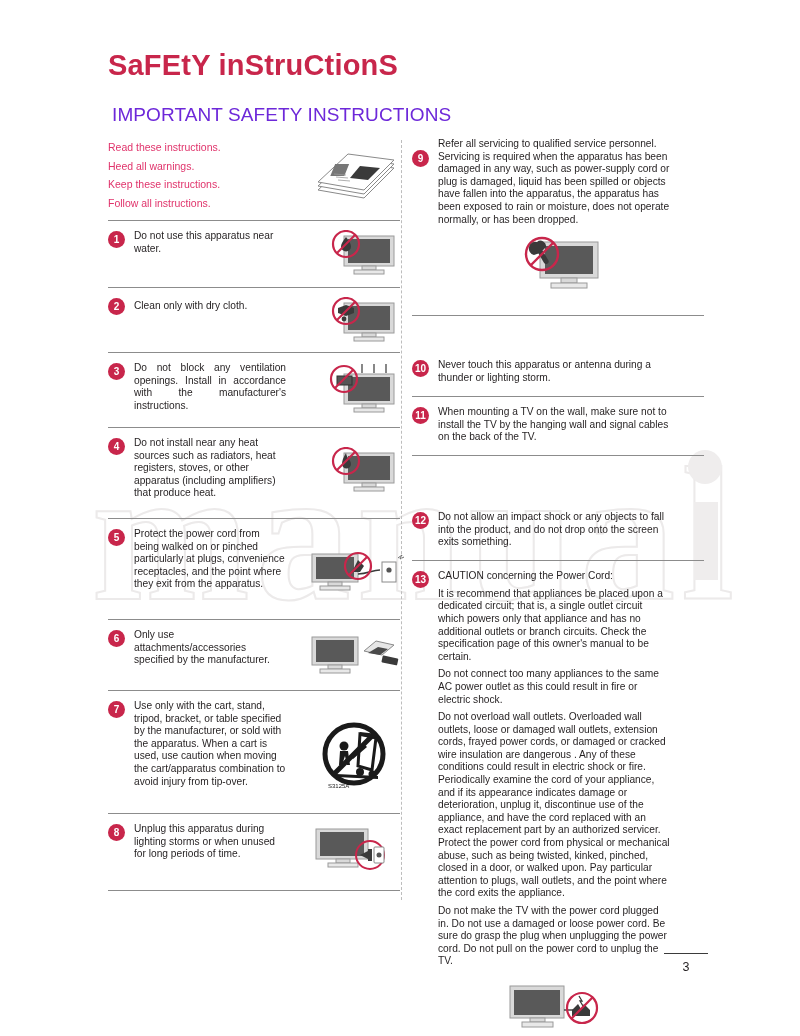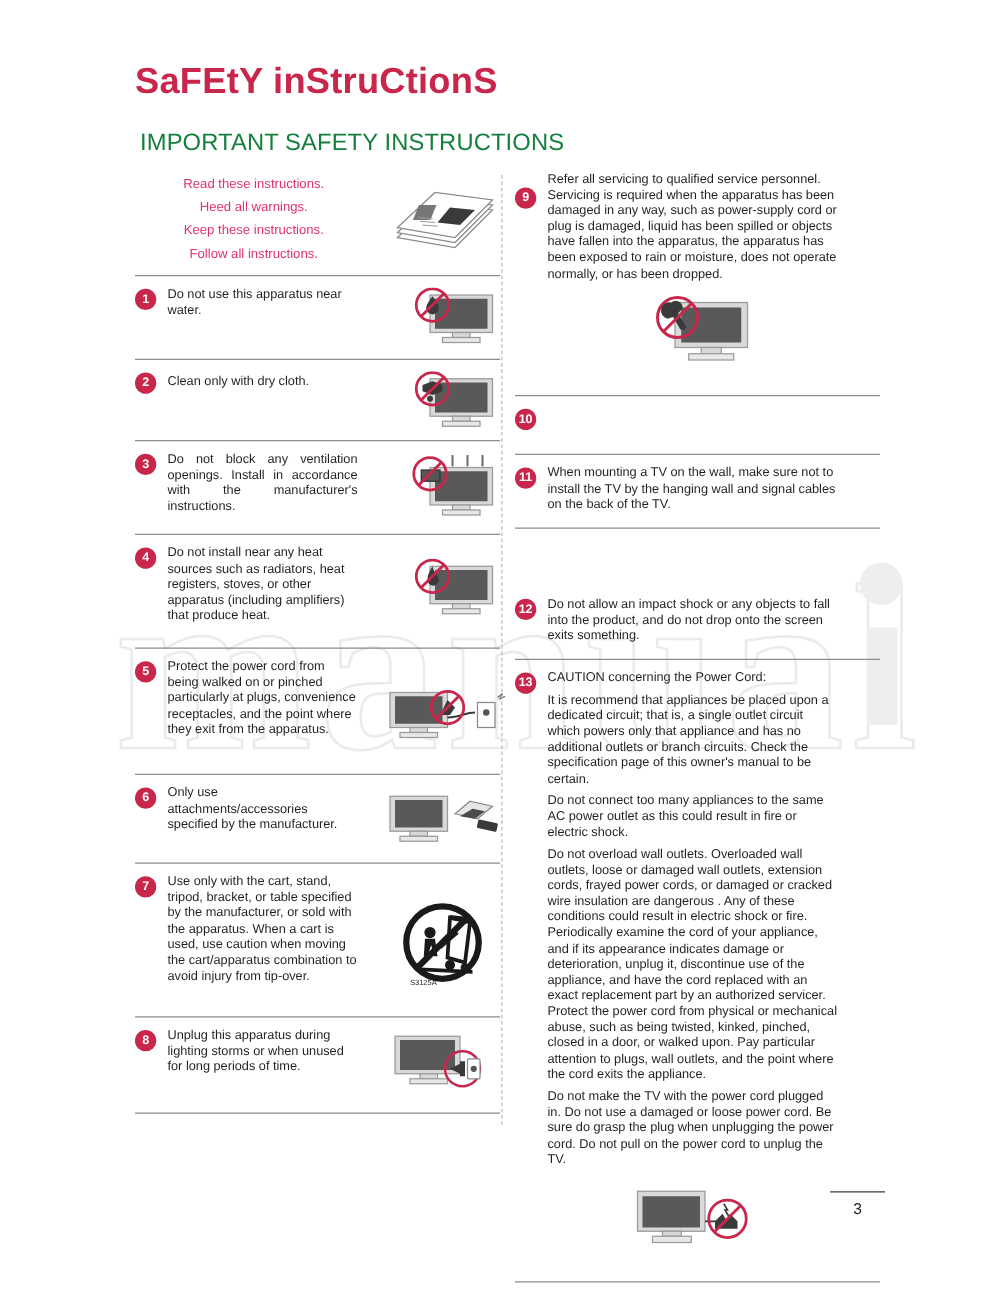--- a/index.html
+++ b/index.html
@@ -54,38 +54,38 @@
   #doc-title {
     font-size:29px;
     font-weight:700;
     color:#c8264b;
     letter-spacing:0.2px;
     margin:0;
     line-height:1.1;
   }
   #doc-subtitle {
     font-size:19px;
-    color:#15803d;
+    color:#6d28d9;
     margin:22px 0 0 4px;
     font-weight:400;
     letter-spacing:0.1px;
   }
 
   
   #col-left  { position:absolute; left:108px; top:138px; width:292px; }
   #col-right { position:absolute; left:412px; top:138px; width:292px; }
   #divider {
     position:absolute; left:401px; top:140px;
     width:1px; height:760px;
     border-left:1px dashed #bdbdbd;
     z-index:2;
   }
 
   
-  .intro { position:relative; min-height:82px;text-align:center; }
+  .intro { position:relative; min-height:82px; }
   .intro-lines { width:190px; }
   .intro-line {
     color:#e0336b;
     font-size:10.5px;
     line-height:18.5px;
     white-space:nowrap;
   }
 
   
   .rule { border-top:1.3px solid #8c8c8c; margin:0; }
@@ -374,22 +374,23 @@
             <path d="M31 10 a5.5 5.5 0 0 1 9 5 l-3.5 3.5 l6 10 a2.6 2.6 0 0 1 -4.4 2.6 l-5.6 -9.6 l-4.6 1.4 a5.5 5.5 0 0 1 3.1 -12.9 Z"></path>
           </g>
           <line x1="25" y1="33" x2="47" y2="11" stroke="#c8264b" stroke-width="2.4"></line>
         </svg>
       </div>
     </div>
 
     <div class="rule"></div>
 
     <div class="item">
-      <div class="item-body" style="min-height:28px;">
+      <div class="item-body" style="min-height:28px;margin-top:34px;">
         <div class="num">10</div>
+        <div class="txt txt-narrow9">Never touch this apparatus or antenna during a thunder or lighting storm.</div>
       </div>
     </div>
 
     <div class="rule"></div>
 
     <div class="item">
       <div class="item-body" style="min-height:40px;">
         <div class="num">11</div>
         <div class="txt txt-narrow9">When mounting a TV on the wall, make sure not to install the TV by the hanging wall and signal cables on the back of the TV.</div>
       </div>

